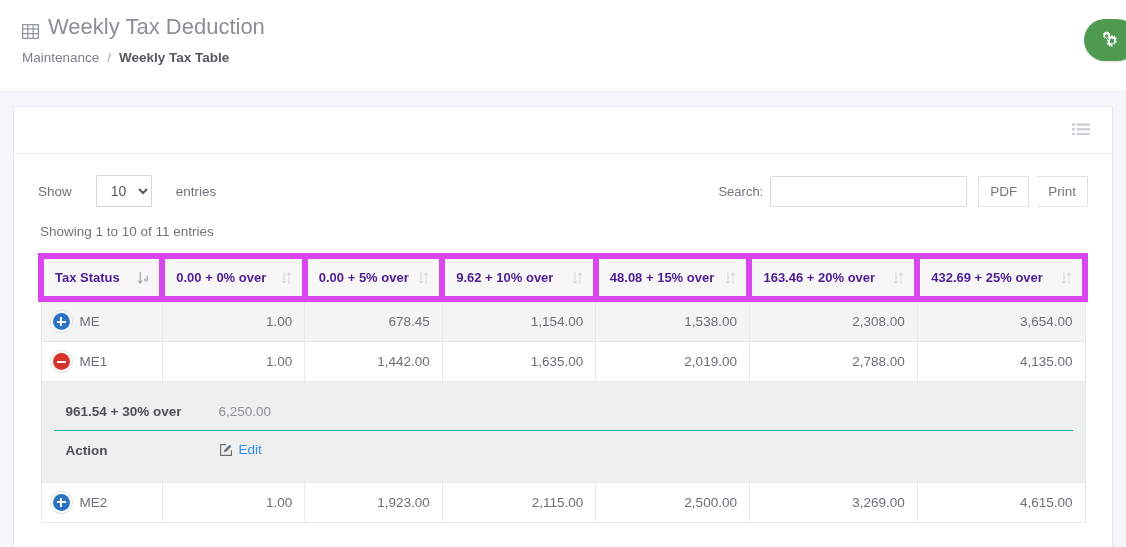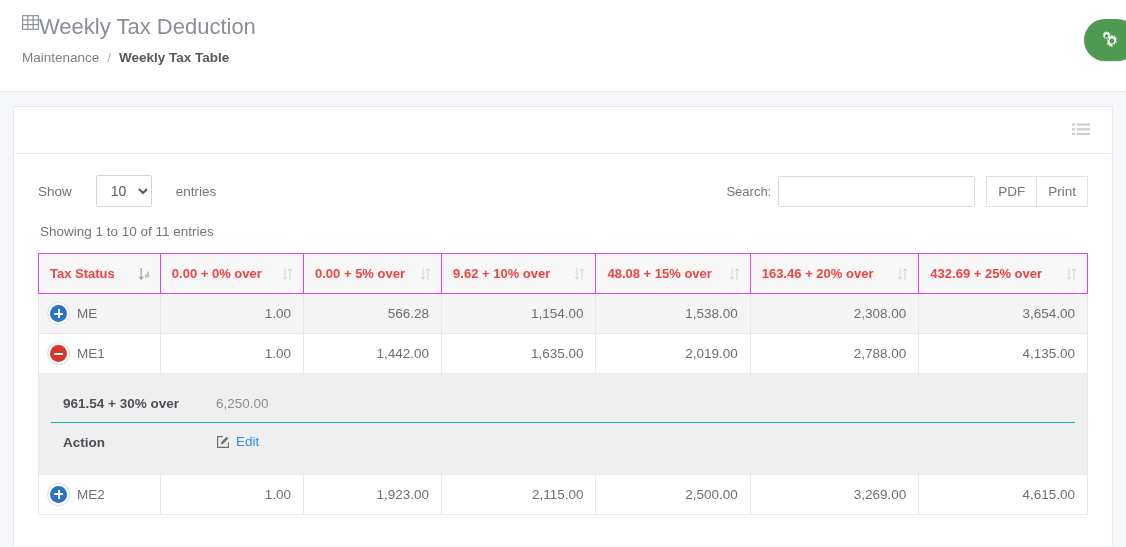--- a/index.html
+++ b/index.html
@@ -15,21 +15,22 @@
   
   .page-head {
     background: #ffffff;
     padding: 14px 0 0 0;
     height: 92px;
     position: relative;
     border-bottom: 1px solid #eceef1;
   }
   .page-title {
     display: flex;
-    align-items: flex-start;
+    align-items: flex-end;
+    gap: 9px;
     padding-left: 22px;
     font-size: 22px;
     font-weight: 400;
     color: #8a8f96;
     line-height: 1.2;
   }
   .grid-icon { display: inline-block; width: 17px; height: 17px; color: #8a8f96; }
   .grid-icon svg { display: block; }
 
   .breadcrumb {
@@ -115,21 +116,21 @@
     border: 1px solid #d8dce0;
     border-radius: 2px;
     padding: 4px 8px;
     font-family: "Liberation Sans", sans-serif;
     font-size: 13px;
     color: #55595e;
     background: #fff;
     outline: none;
     margin-right: 11px;
   }
-  .btn-group { display: flex; }
+  .btn-group { display: flex; gap: 8px; }
   .btn {
     height: 31px;
     min-width: 40px;
     padding: 0 11px;
     border: 1px solid #dfe2e6;
     background: #fff;
     font-family: "Liberation Sans", sans-serif;
     font-size: 13.5px;
     color: #73787d;
     cursor: pointer;
@@ -147,22 +148,22 @@
 
   
   table.dt {
     width: 100%;
     border-collapse: collapse;
     table-layout: fixed;
     font-size: 13.5px;
   }
   table.dt th {
     background: #f7f7f7;
-    border: 1px solid #d946ef;
-    color: #ef4444;
+    border: 6px solid #d946ef;
+    color: #4c1d95;
     font-weight: bold;
     font-size: 13px;
     text-align: left;
     padding: 11px 10px 11px 11px;
     height: 40px;
     position: relative;
     cursor: pointer;
     white-space: nowrap;
     overflow: hidden;
   }
@@ -429,21 +430,21 @@
               <span class="exp-wrap">
                 <span class="expander plus">
                   <span class="bar exp-h" style="left:4px;top:7.5px"></span>
                   <span class="bar exp-v" style="left:7.5px;top:4px"></span>
                 </span>
               </span>
               <span>ME</span>
             </span>
           </td>
           <td>1.00</td>
-          <td>566.28</td>
+          <td>678.45</td>
           <td>1,154.00</td>
           <td>1,538.00</td>
           <td>2,308.00</td>
           <td>3,654.00</td>
         </tr>
 
         <tr class="even">
           <td class="c-status">
             <span class="status-cell">
               <span class="exp-wrap">

